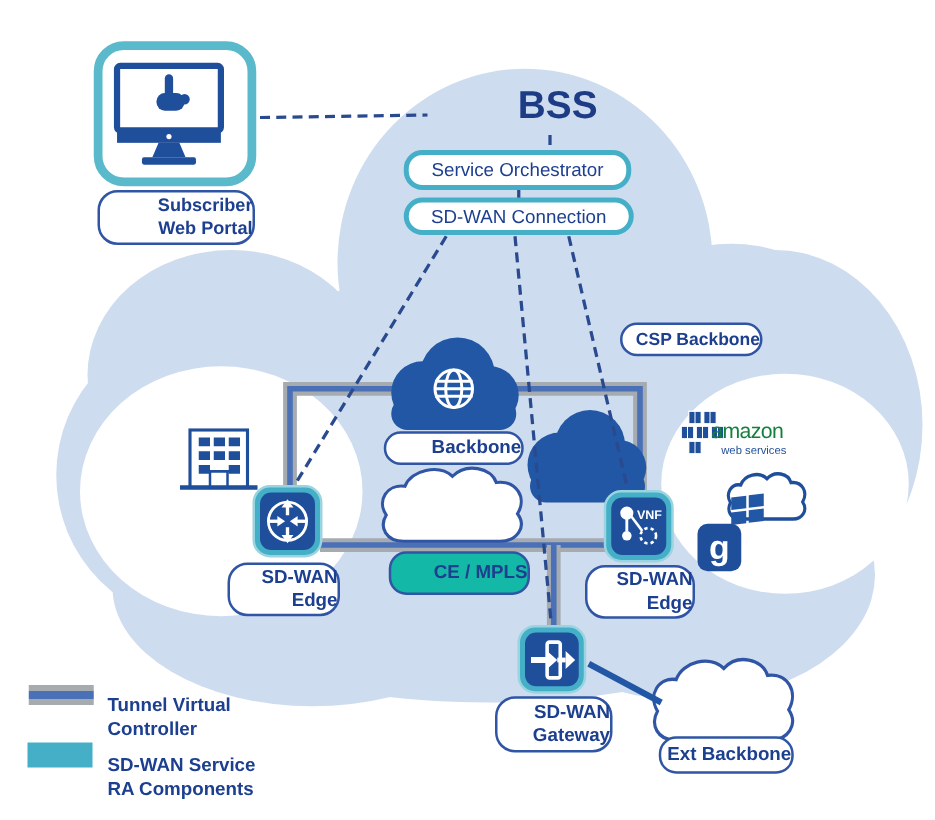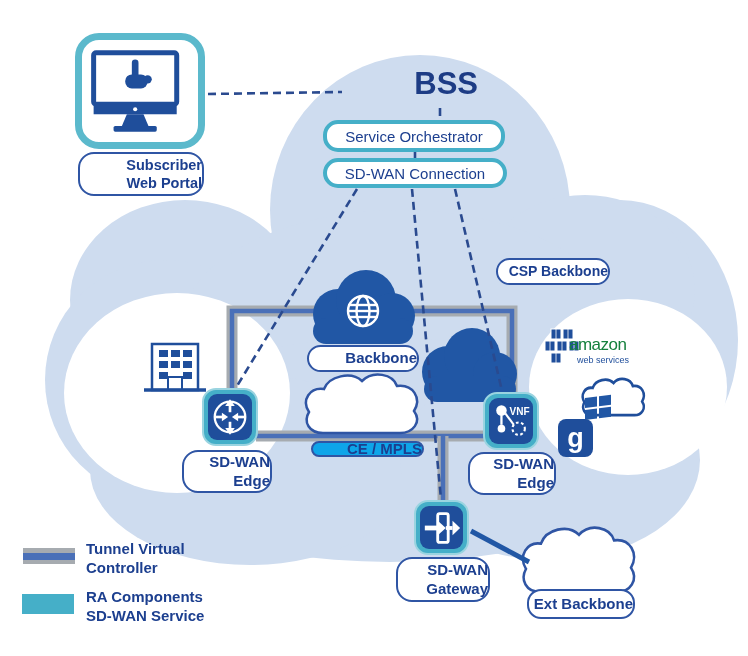--- a/index.html
+++ b/index.html
@@ -11,21 +11,21 @@
         font-weight:bold;font-size:14.5px;line-height:1.25;display:flex;flex-direction:column;
         align-items:flex-end;justify-content:center;text-align:center;z-index:3;}
   .teal-pill{background:#ffffff;border:4px solid #45AFC8;border-radius:15px;color:#1C3F8F;
         font-weight:normal;font-size:15px;display:flex;align-items:center;justify-content:center;
         text-align:center;z-index:3;}
   .node{background:#45AFC8;border:2px solid #9AD4E0;border-radius:14px;padding:4px;z-index:4;
         display:flex;align-items:center;justify-content:flex-start;}
   .node-inner{background:#1F4E9B;border-radius:9px;width:100%;height:100%;
         display:flex;align-items:center;justify-content:center;}
   .title{color:#1D3C85;font-weight:bold;z-index:3;text-align:right;}
-  .legend-text{color:#1C3F8F;font-weight:bold;font-size:15px;line-height:1.25;z-index:3;}
+  .legend-text{color:#1C3F8F;font-weight:bold;font-size:15px;line-height:1.25;z-index:3;margin-top:16px;}
   .tunnel-swatch{background:linear-gradient(#A6ABB0 0 30%,#4A70B8 30% 72%,#A6ABB0 72% 100%);z-index:3;}
   .ra-swatch{background:#45AFC8;z-index:3;}
   .aws-name{color:#15803d;font-weight:normal;font-size:17px;letter-spacing:-0.5px;z-index:3;}
   .aws-sub{color:#1F4E9B;font-size:9px;z-index:3;}
   .g-box{background:#1F4E9B;border-radius:8px;color:#ffffff;font-weight:bold;font-size:27px;
         display:flex;align-items:center;justify-content:center;z-index:3;}
 </style>
 </head>
 <body>
 
@@ -176,21 +176,21 @@
   </div>
 
   <div class="abs pill" style="left:496px;top:258px;width:114px;height:27px;font-size:14px;">
     <span>CSP Backbone</span>
   </div>
 
   <div class="abs pill" style="left:307px;top:345px;width:112px;height:27px;font-size:15px;">
     <span>Backbone</span>
   </div>
 
-  <div class="abs pill" style="left:311px;top:441px;width:113px;height:16px;font-size:15px;background:#0ea5e9;">
+  <div class="abs pill" style="left:311px;top:441px;width:113px;height:35px;font-size:15px;background:#14b8a6;">
     <span>CE / MPLS</span>
   </div>
 
   <div class="abs node" style="left:202px;top:388px;width:56px;height:58px;">
     <div class="node-inner">
       <svg width="42" height="42" viewBox="0 0 44 44">
         <circle cx="22" cy="22" r="16" stroke="#ffffff" stroke-width="2.4" fill="none"></circle>
         <g fill="#ffffff">
           <rect x="20.6" y="9" width="2.8" height="8"></rect>
             <polygon points="22,3.5 17,10.5 27,10.5"></polygon>
@@ -255,17 +255,17 @@
     <span>g</span>
   </div>
 
   <div class="abs tunnel-swatch" style="left:23px;top:548px;width:52px;height:16px;"></div>
   <div class="abs legend-text" style="left:86px;top:540px;">
     <div>Tunnel Virtual</div>
     <div>Controller</div>
   </div>
   <div class="abs ra-swatch" style="left:22px;top:594px;width:52px;height:20px;"></div>
   <div class="abs legend-text" style="left:86px;top:588px;">
+    <div>SD-WAN Service</div>
     <div>RA Components</div>
-    <div>SD-WAN Service</div>
   </div>
 
 </div>
 
 </body></html>

